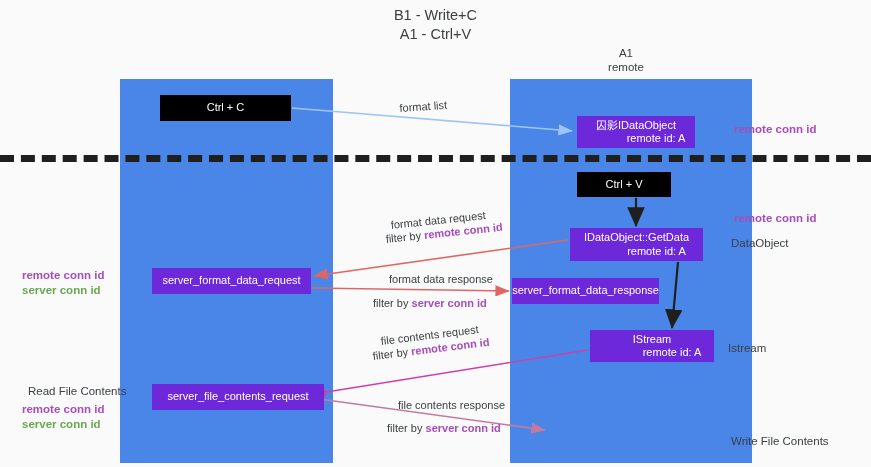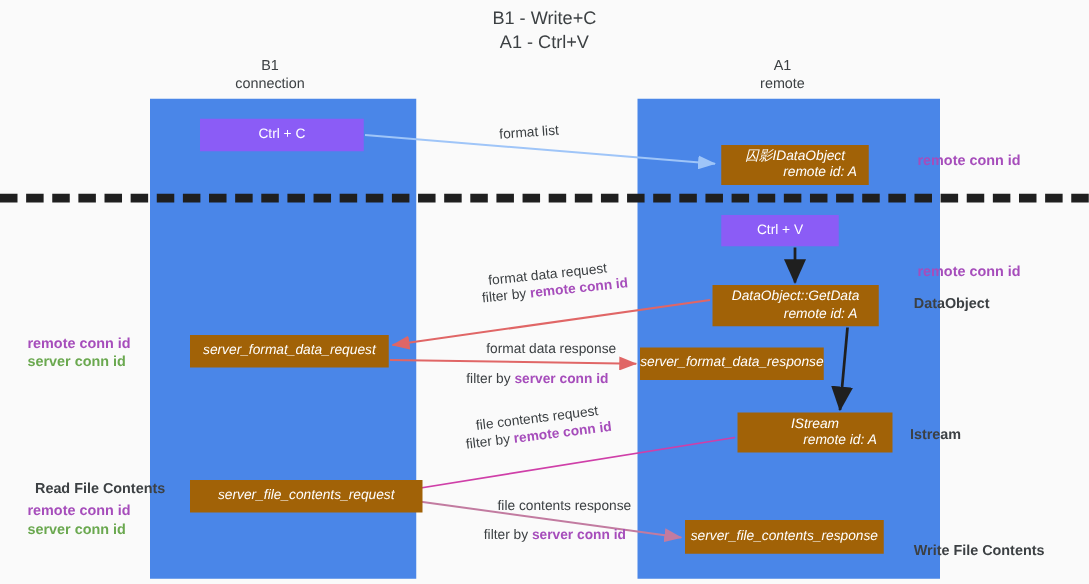--- a/index.html
+++ b/index.html
@@ -41,39 +41,39 @@
   }
 
   
   .node{
     box-sizing:border-box;
     display:flex;flex-direction:column;align-items:center;justify-content:center;
     text-align:center;color:#ffffff;
     font-size:11px;line-height:13.5px;
     padding:3px 4px;
   }
-  .node.green{background:#8b5cf6;}
-  .node.orange{background:#a16207;font-style:italic;}
+  .node.green{background:#000000;}
+  .node.orange{background:#6d28d9;}
   .node .l2{display:block;margin-left:40px;}
 
   #n-ctrlc{left:160px;top:95px;width:131px;height:26px;}
   #n-idataobject{left:577px;top:116px;width:118px;height:32px;}
   #n-ctrlv{left:577px;top:172px;width:94px;height:25px;}
   #n-getdata{left:570px;top:228px;width:133px;height:33px;}
   #n-fmtreq{left:152px;top:268px;width:159px;height:26px;}
   #n-fmtresp{left:512px;top:278px;width:147px;height:26px;}
   #n-istream{left:590px;top:330px;width:124px;height:32px;}
-  #n-filereq{left:152px;top:384px;width:186px;height:26px;}
+  #n-filereq{left:152px;top:384px;width:172px;height:26px;}
   #n-fileresp{left:548px;top:416px;width:159px;height:27px;}
 
   
   .side-label{font-size:11.5px;line-height:15px;}
   .purple{color:#a64dbb;font-weight:bold;}
   .green-t{color:#6aa84f;font-weight:bold;}
-  .plain{color:#3c4043;font-weight:bold;}
+  .plain{color:#3c4043;}
 
   #lbl-remote-1{left:734px;top:122px;}
   #lbl-remote-2{left:734px;top:211px;}
   #lbl-dataobject{left:731px;top:236px;}
   #lbl-istream{left:728px;top:341px;}
   #lbl-write{left:731px;top:434px;}
 
   
   #lbl-left-conn{left:22px;top:268px;width:96px;text-align:left;}
   #lbl-read{left:28px;top:384px;}
@@ -102,22 +102,20 @@
 <body>
 
 <div id="stage">
 
   <div class="abs lane" id="lane-b1"></div>
   <div class="abs lane" id="lane-a1"></div>
 
   <div class="abs" id="title">B1 - Write+C
 A1 - Ctrl+V</div>
 
-  <div class="abs col-head" id="head-b1">B1
-connection</div>
   <div class="abs col-head" id="head-a1">A1
 remote</div>
 
   <svg id="arrows" viewBox="0 0 871 467">
     <defs>
       <marker id="ah-blue" markerWidth="9" markerHeight="7" refX="8.5" refY="3.5" orient="auto">
         <path d="M0,0 L9,3.5 L0,7 z" fill="#9fc5f8"></path>
       </marker>
       <marker id="ah-red" markerWidth="9" markerHeight="7" refX="8.5" refY="3.5" orient="auto">
         <path d="M0,0 L9,3.5 L0,7 z" fill="#e06666"></path>
@@ -157,44 +155,41 @@
   <div class="abs node orange" id="n-idataobject">
     <span>囚影IDataObject</span>
     <span class="l2">remote id: A</span>
   </div>
 
   <div class="abs node green" id="n-ctrlv">
     <span>Ctrl + V</span>
   </div>
 
   <div class="abs node orange" id="n-getdata">
-    <span>DataObject::GetData</span>
+    <span>IDataObject::GetData</span>
     <span class="l2">remote id: A</span>
   </div>
 
   <div class="abs node orange" id="n-fmtreq">
     <span>server_format_data_request</span>
   </div>
 
   <div class="abs node orange" id="n-fmtresp">
     <span>server_format_data_response</span>
   </div>
 
   <div class="abs node orange" id="n-istream">
     <span>IStream</span>
     <span class="l2">remote id: A</span>
   </div>
 
   <div class="abs node orange" id="n-filereq">
     <span>server_file_contents_request</span>
   </div>
 
-  <div class="abs node orange" id="n-fileresp">
-    <span>server_file_contents_response</span>
-  </div>
 
   <div class="abs edge-label" id="el-formatlist">format list</div>
 
   <div class="abs edge-label" id="el-fdr1">format data request</div>
   <div class="abs edge-label" id="el-fdr2"><span>filter by </span><b class="purple">remote conn id</b></div>
 
   <div class="abs edge-label" id="el-fdresp1">format data response</div>
   <div class="abs edge-label" id="el-fdresp2"><span>filter by </span><b class="purple">server conn id</b></div>
 
   <div class="abs edge-label" id="el-fcr1">file contents request</div>

